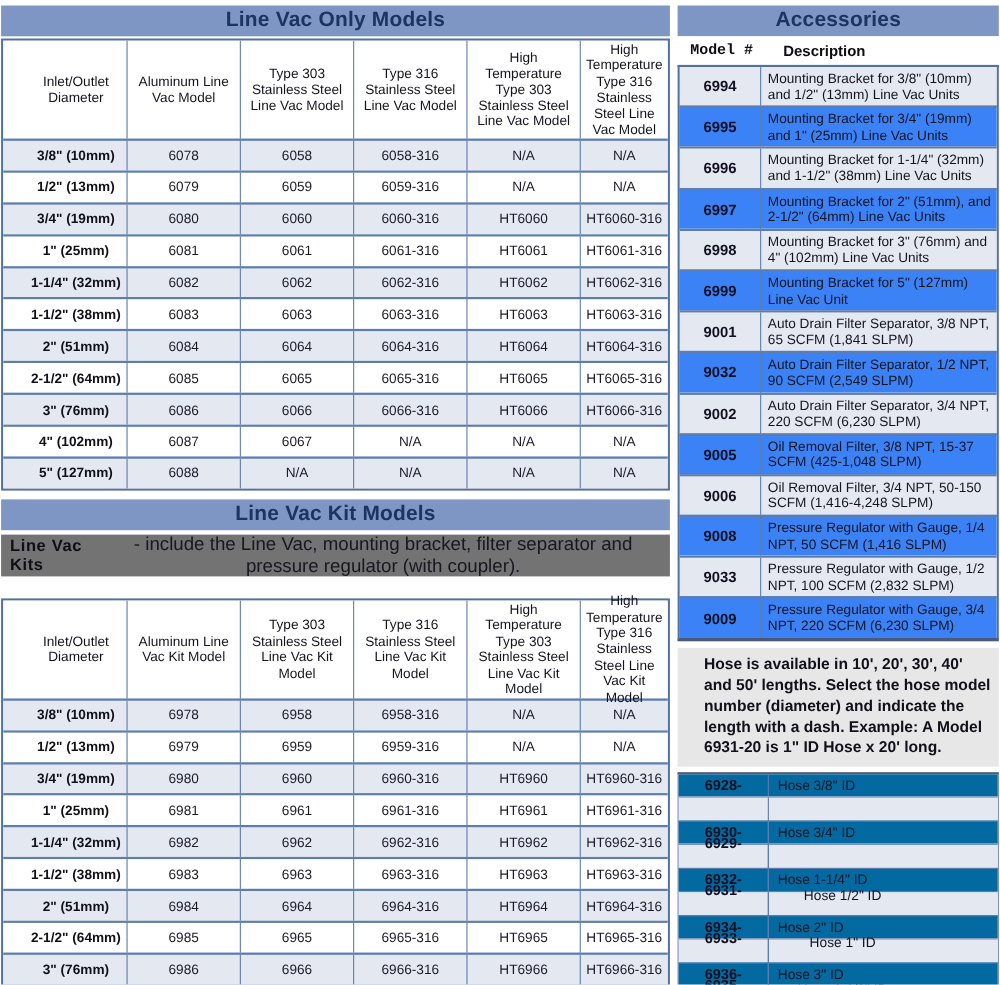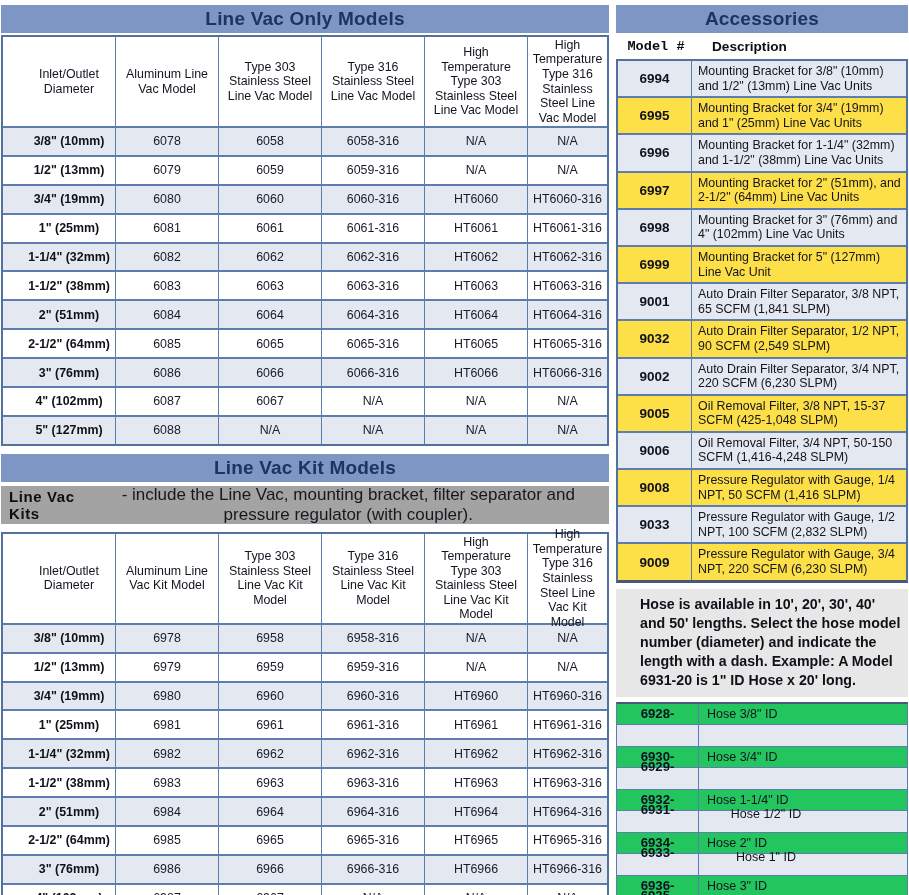--- a/index.html
+++ b/index.html
@@ -31,48 +31,48 @@
   .lv-cell.c0{width:92px;font-weight:bold;color:#101018;margin-left:20px;}
   .lv-cell.c1,.lv-cell.c2,.lv-cell.c3,.lv-cell.c4{width:103px;}
   .lv-cell.c5{flex:1;}
   .lv-head{height:89px;background:#fff;}
   .lv-head .lv-cell{font-weight:400;line-height:14.6px;color:#14141f;}
   .lv-head .lv-cell.c0{font-weight:400;}
   .lv-body-row{height:26.9px;}
 
   .kit-bar{margin-top:8px;}
   .kit-note{
-    margin-top:4px;height:38px;background:#a3a3a3;display:flex;align-items:center;
-    padding-left:8px;margin-bottom:8px;
+    margin-top:4px;height:38px;background:#737373;display:flex;align-items:center;
+    padding-left:8px;margin-bottom:20px;
   }
   .kit-note b{font-size:15px;letter-spacing:0.6px;color:#0e0e14;}
   .kit-note span.rest{font-size:17px;color:#17171f;padding-left:4px;text-align:center;}
 
   
   .acc-colhead{display:flex;height:26px;align-items:center;background:#fff;}
   .acc-colhead .m{width:80px;text-align:center;font-weight:bold;font-size:13.6px;color:#0c0c12;font-family:Liberation Mono, monospace;}
   .acc-colhead .d{flex:1;padding-left:6px;font-weight:bold;font-size:13.6px;color:#0c0c12;margin-left:10px;}
   .acc-table{border:2px solid #52719f;border-bottom:3px solid #49597c;}
-  .acc-row{display:flex;border-top:2px solid #5d7dae;background:#fde047;align-items:stretch;}
+  .acc-row{display:flex;border-top:2px solid #5d7dae;background:#3b82f6;align-items:stretch;}
   .acc-row:first-child{border-top:none;}
   .acc-row.odd{background:#e4e8f0;}
   .acc-model{
     width:74px;flex:0 0 74px;display:flex;align-items:center;justify-content:center;
     font-weight:bold;font-size:13.5px;color:#101020;border-right:1.5px solid #5d7dae;
     box-sizing:border-box;
   }
   .acc-desc{flex:1;padding:3px 3px 3px 6px;font-size:12.4px;line-height:14.6px;color:#14141f;display:flex;align-items:center;}
 
   
   .hose-note{
     margin-top:6px;background:#e7e7e7;padding:6px 6px 7px 24px;font-weight:bold;
     font-size:14.2px;line-height:19px;color:#101018;
   }
   .hose-table{margin-top:5px;border:1px solid #5d7dae;border-top:2px solid #49597c;border-bottom:3px solid #49597c;}
-  .hose-row{display:flex;height:20.5px;align-items:center;border-top:1.5px solid #5d7dae;background:#22c55e;}
+  .hose-row{display:flex;height:20.5px;align-items:center;border-top:1.5px solid #5d7dae;background:#0369a1;}
   .hose-row:first-child{border-top:none;}
   .hose-row.odd{background:#e4e8f0;flex-direction:column;}
   .hose-model{
     width:82px;flex:0 0 82px;text-align:center;font-weight:bold;font-size:13.2px;
     color:#101020;border-right:1.5px solid #5d7dae;box-sizing:border-box;
     align-self:stretch;display:flex;align-items:center;justify-content:center;
   }
   .hose-desc{flex:1;padding-left:8px;font-size:12.5px;color:#14141f;}
 </style>
 </head>

